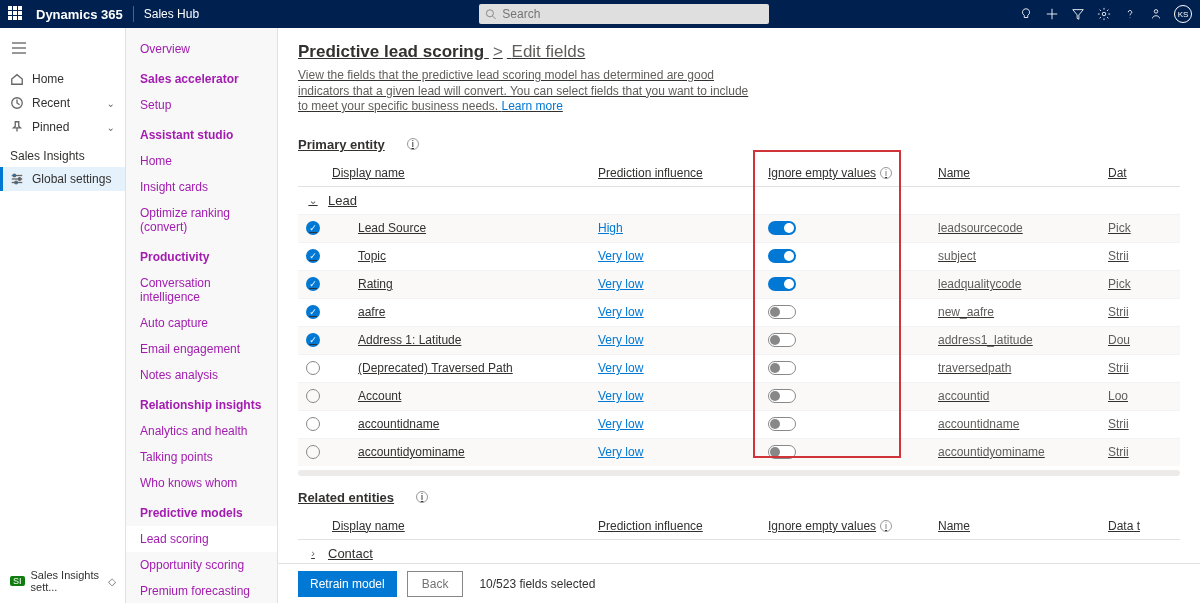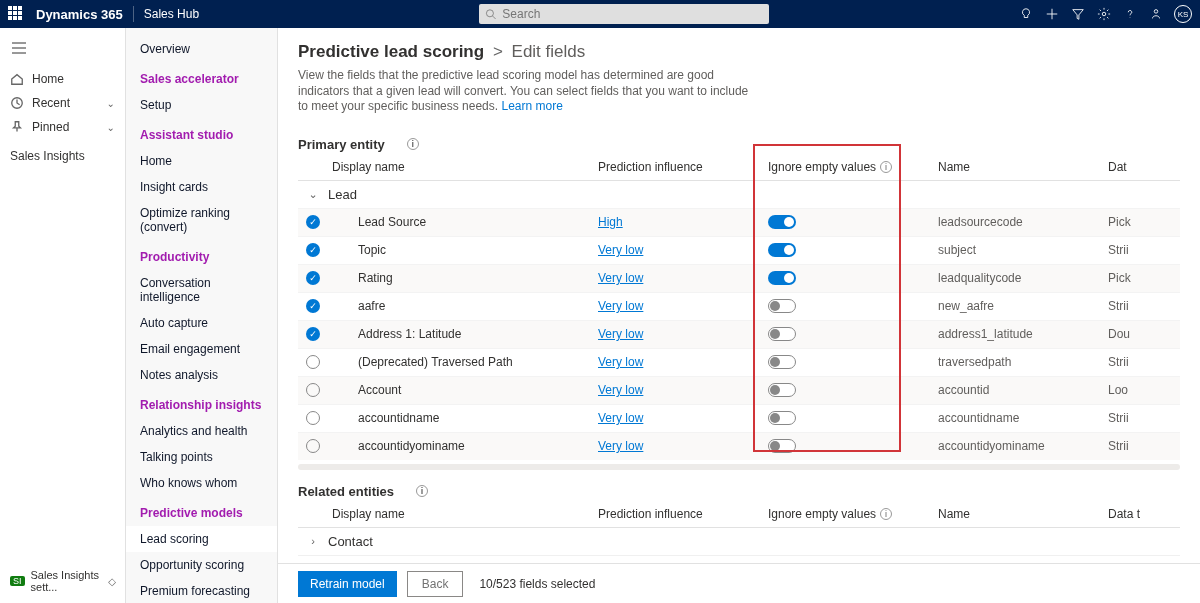--- a/index.html
+++ b/index.html
@@ -23,34 +23,34 @@
 .rail .hb { padding: 4px 12px 10px; }
 .rail-item { display: flex; align-items: center; padding: 5px 10px; font-size: 12px; color: #323130; gap: 8px; }
 .rail-item .chev { margin-left: auto; color: #666; font-size: 10px; }
 .rail-item.active { background: #e6f2fb; border-left: 3px solid #0078d4; padding-left: 7px; }
 .rail .section-label { padding: 10px 10px 4px; font-size: 12px; }
 .rail .bottom-switch { position: absolute; bottom: 6px; left: 6px; width: 114px; font-size: 11px; display: flex; align-items: center; gap: 6px; padding: 4px; }
 .rail .bottom-switch .badge { background: #107c10; color: #fff; font-size: 9px; padding: 0 3px; border-radius: 2px; }
 
 .subnav { width: 152px; border-right: 1px solid #e1e1e1; background: #f8f8f8; overflow-y: auto; padding: 10px 0 60px; }
 .subnav .head { font-weight: 600; font-size: 12px; padding: 10px 14px 6px; color: #a21caf; }
-.subnav .item { font-size: 12px; padding: 6px 14px; color: #0f172a; }
+.subnav .item { font-size: 12px; padding: 6px 14px; color: #a21caf; }
 .subnav .item.sel { background: #fff; }
 
-.main { flex: 1; padding: 14px 20px 4px 20px; overflow: hidden; position: relative; }
+.main { flex: 1; padding: 14px 20px 4px 20px; overflow: hidden; position: relative; text-decoration: underline; }
 .crumb { font-size: 17px; font-weight: 600; color: #323130; }
 .crumb .sep { color: #666; font-weight: 400; margin: 0 4px; }
 .crumb .cur { font-weight: 400; color: #605e5c; }
 .desc { font-size: 12px; color: #605e5c; margin-top: 6px; max-width: 460px; line-height: 1.3; }
 .desc a { color: #0078d4; text-decoration: none; }
 
 .section-title { font-size: 13px; font-weight: 600; margin-top: 22px; display: flex; align-items: center; gap: 22px; }
 .info-ic { width: 12px; height: 12px; border: 1px solid #999; border-radius: 50%; font-size: 9px; display: inline-flex; align-items: center; justify-content: center; color: #666; }
 
-.grid { margin-top: 2px; position: relative; }
+.grid { margin-top: 8px; position: relative; }
 .ghead { display: flex; font-size: 12px; color: #323130; border-bottom: 1px solid #e1e1e1; padding: 6px 0; }
 .col-check { width: 30px; }
 .col-name { width: 270px; padding-left: 4px; }
 .col-pred { width: 170px; }
 .col-ign { width: 170px; display: flex; align-items: center; gap: 4px; }
 .col-sys { width: 170px; }
 .col-dt { width: 40px; }
 
 .group-row { display: flex; align-items: center; padding: 6px 0; font-size: 13px; }
 .group-row .chv { width: 30px; text-align: center; color: #666; font-size: 11px; }
@@ -169,20 +169,31 @@
       <span class="chev">⌄</span>
     </div>
     <div class="rail-item">
       <svg class="icon-sm" viewBox="0 0 16 16">
           <path d="M6 2h4v5l2 2H4l2-2zM8 9v4"></path>
         </svg>
       <span>Pinned</span>
       <span class="chev">⌄</span>
     </div>
     <div class="section-label">Sales Insights</div>
+    <div class="rail-item active">
+      <svg class="icon-sm" viewBox="0 0 16 16">
+          <line x1="2" y1="4" x2="14" y2="4"></line>
+          <line x1="2" y1="8" x2="14" y2="8"></line>
+          <line x1="2" y1="12" x2="14" y2="12"></line>
+          <circle cx="5" cy="4" r="1.5" fill="#0078d4"></circle>
+          <circle cx="11" cy="8" r="1.5" fill="#0078d4"></circle>
+          <circle cx="7" cy="12" r="1.5" fill="#0078d4"></circle>
+        </svg>
+      <span>Global settings</span>
+    </div>
     <div class="bottom-switch">
       <span class="badge">SI</span>
       <span>Sales Insights sett...</span>
       <span style="color:#666;font-size:10px;">◇</span>
     </div>
   </div>
 
   <div class="subnav">
     <div class="item" style="padding-top:4px;">Overview</div>
     <div class="head">Sales accelerator</div>

